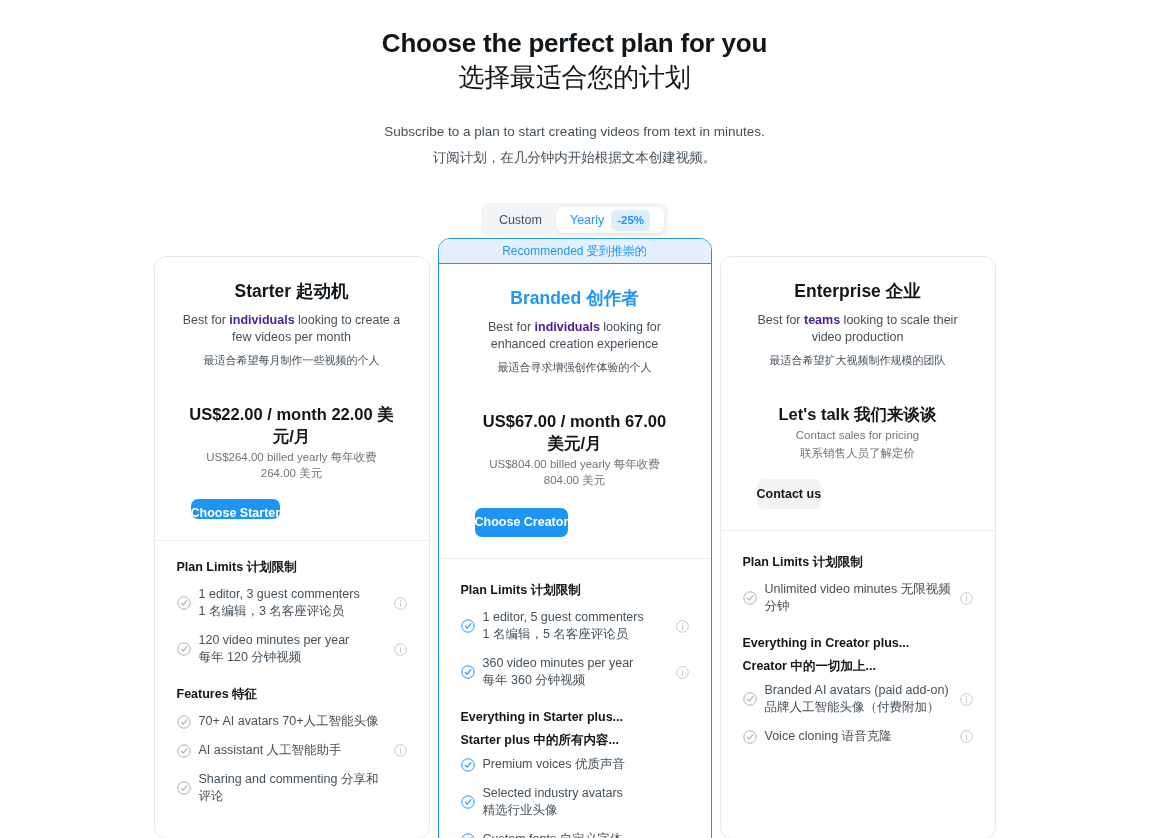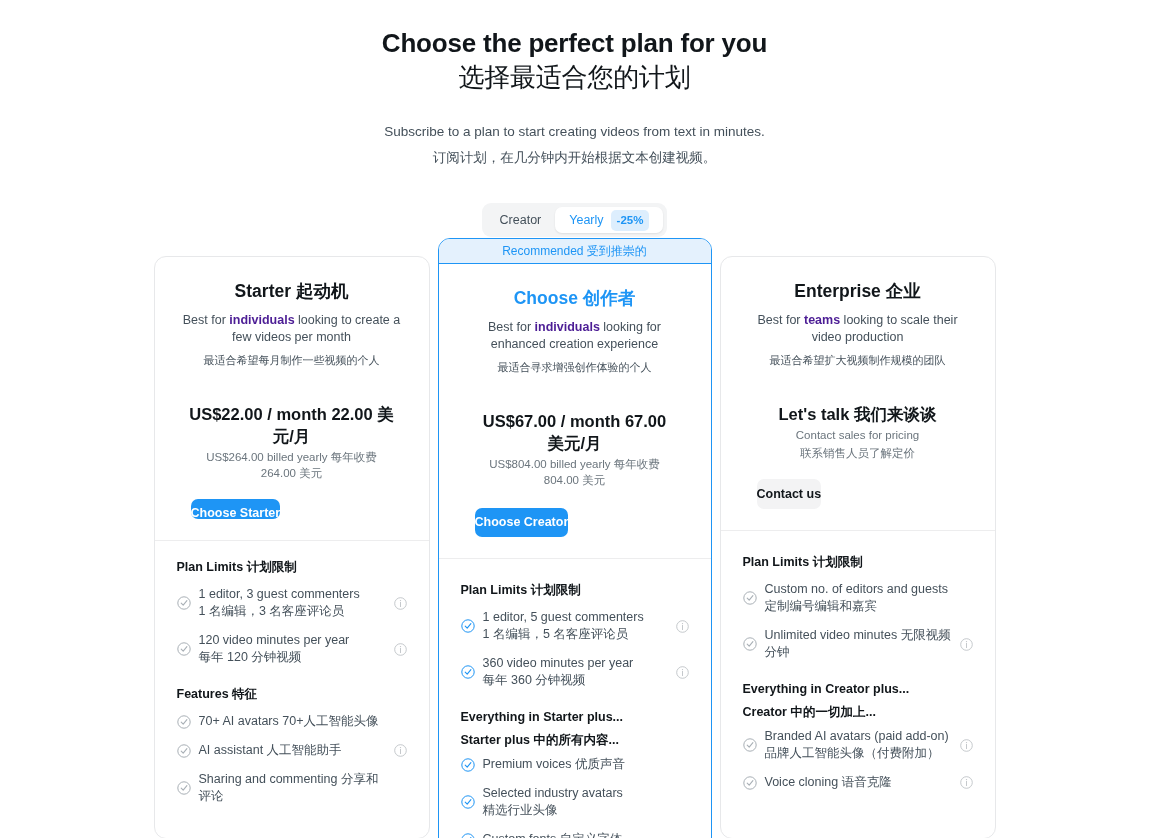--- a/index.html
+++ b/index.html
@@ -216,21 +216,21 @@
     </h1>
     <div class="sub">
       <span class="en">Subscribe to a plan to start creating videos from text in minutes.</span>
       <span class="zh">订阅计划，在几分钟内开始根据文本创建视频。</span>
     </div>
   </div>
 
   <div class="toggle-wrap">
     <div class="toggle">
       <div class="opt">
-        <span>Creator</span>
+        <span>Custom</span>
       </div>
       <div class="opt active">
         <span>Yearly</span>
         <span class="badge">-25%</span>
       </div>
     </div>
   </div>
 
   <div class="cards" id="cards">
       <div class="card plain">
@@ -327,21 +327,21 @@
                 <circle cx="6.5" cy="3.6" r="0.65" fill="#8a9299"></circle>
                 <path d="M6.5 5.4 V9.6" stroke="#8a9299" stroke-width="0.9" stroke-linecap="round"></path>
               </svg>
             </span>
           </div>
         </div>
       </div>
       <div class="card featured">
         <div class="ribbon">Recommended 受到推崇的</div>
         <div class="card-head">
-          <div class="plan-name">Choose 创作者</div>
+          <div class="plan-name">Branded 创作者</div>
           <div class="plan-desc">Best for <b>individuals</b> looking for enhanced creation experience</div>
           <div class="plan-desc-zh">最适合寻求增强创作体验的个人</div>
           <div class="price-block">
             <div class="price-main">US$67.00 <span class="unit">/ month</span> 67.00 美元/月</div>
             <div class="price-sub">US$804.00 billed yearly 每年收费 804.00 美元</div>
           </div>
           <button class="cta primary">Choose Creator</button>
         </div>
         <div class="divider"></div>
         <div class="sections">
@@ -446,36 +446,20 @@
         <div class="divider"></div>
         <div class="sections">
           <div class="sec-title">Plan Limits 计划限制</div>
           <div class="feat">
             <span class="check">
               <svg width="14" height="14" viewBox="0 0 14 14">
                 <circle cx="7" cy="7" r="6.2" fill="none" stroke="#a9b0b6" stroke-width="1"></circle>
                 <path d="M4.2 7.1 L6.2 9.1 L9.9 4.6" fill="none" stroke="#a9b0b6" stroke-width="1.1" stroke-linecap="round" stroke-linejoin="round"></path>
               </svg>
             </span>
-            <span class="ftxt"><span class="en">Custom no. of editors and guests</span><span class="zh">定制编号编辑和嘉宾</span></span>
-            <span class="info hidden">
-              <svg width="13" height="13" viewBox="0 0 13 13">
-                <circle cx="6.5" cy="6.5" r="5.8" fill="none" stroke="#8a9299" stroke-width="0.9"></circle>
-                <circle cx="6.5" cy="3.6" r="0.65" fill="#8a9299"></circle>
-                <path d="M6.5 5.4 V9.6" stroke="#8a9299" stroke-width="0.9" stroke-linecap="round"></path>
-              </svg>
-            </span>
-          </div>
-          <div class="feat">
-            <span class="check">
-              <svg width="14" height="14" viewBox="0 0 14 14">
-                <circle cx="7" cy="7" r="6.2" fill="none" stroke="#a9b0b6" stroke-width="1"></circle>
-                <path d="M4.2 7.1 L6.2 9.1 L9.9 4.6" fill="none" stroke="#a9b0b6" stroke-width="1.1" stroke-linecap="round" stroke-linejoin="round"></path>
-              </svg>
-            </span>
             <span class="ftxt inline"><span class="en">Unlimited video minutes </span><span class="zh">无限视频分钟</span></span>
             <span class="info">
               <svg width="13" height="13" viewBox="0 0 13 13">
                 <circle cx="6.5" cy="6.5" r="5.8" fill="none" stroke="#8a9299" stroke-width="0.9"></circle>
                 <circle cx="6.5" cy="3.6" r="0.65" fill="#8a9299"></circle>
                 <path d="M6.5 5.4 V9.6" stroke="#8a9299" stroke-width="0.9" stroke-linecap="round"></path>
               </svg>
             </span>
           </div>
           <div class="sec-gap"></div>

